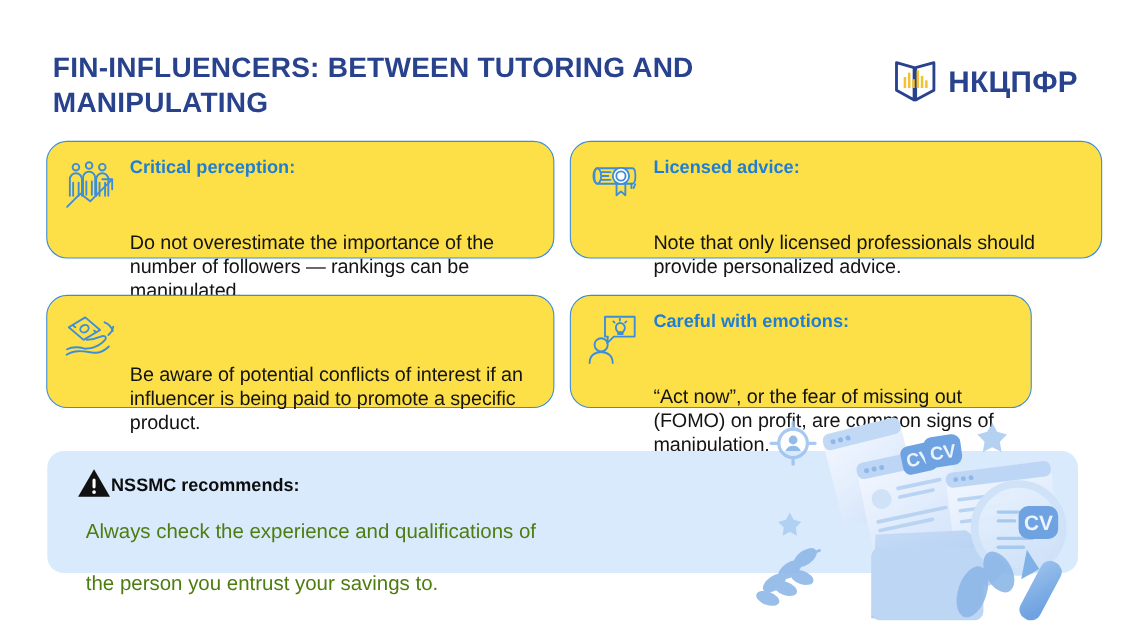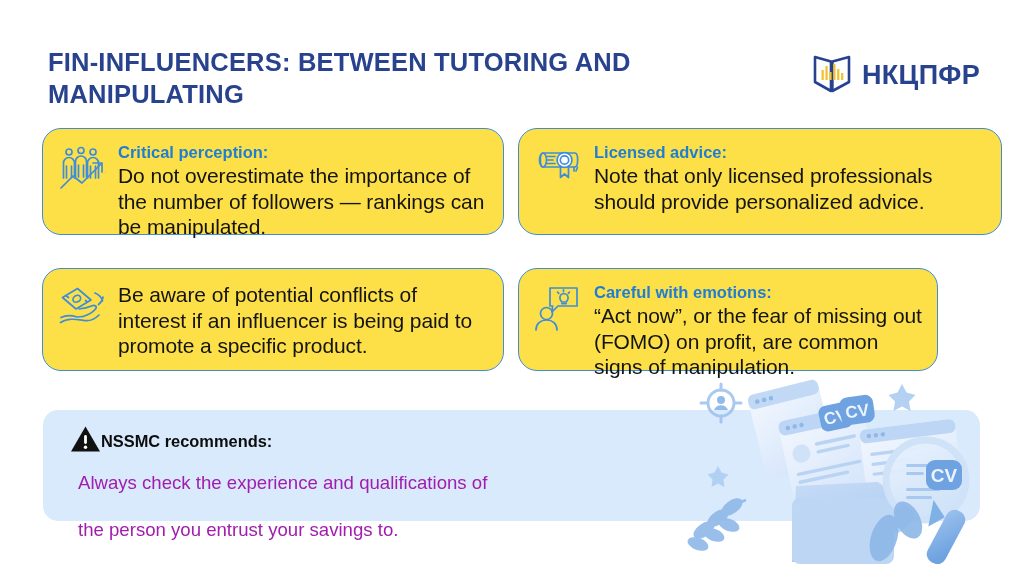--- a/index.html
+++ b/index.html
@@ -94,23 +94,24 @@
     display: block;
     color: #1f7ed3;
     font-size: 16.5px;
     font-weight: bold;
     line-height: 1.22;
     margin-bottom: 1px;
   }
   .card-text {
     display: block;
     color: #141414;
-    font-size: 21px;
+    font-size: 18px;
     line-height: 1.215;
     letter-spacing: -0.1px;
+    margin-top: 48px;
   }
 
   
   .banner {
     position: absolute;
     left: 43px;
     top: 410px;
     width: 937px;
     height: 111px;
     background: #d8eafc;
@@ -129,21 +130,21 @@
   }
   .warn-icon { flex: 0 0 auto; display:block; }
   .banner-head {
     color: #0d0d0d;
     font-size: 16.4px;
     font-weight: bold;
     line-height: 1;
   }
   .banner-line {
     display: block;
-    color: #a21caf;
+    color: #4d7c0f;
     font-size: 18.6px;
     line-height: 1;
     margin-left: 8px;
   }
   .banner-line.l1 { margin-top: 16px; }
   .banner-line.l2 { margin-top: 28px; }
 
   
   .illus {
     position: absolute;

